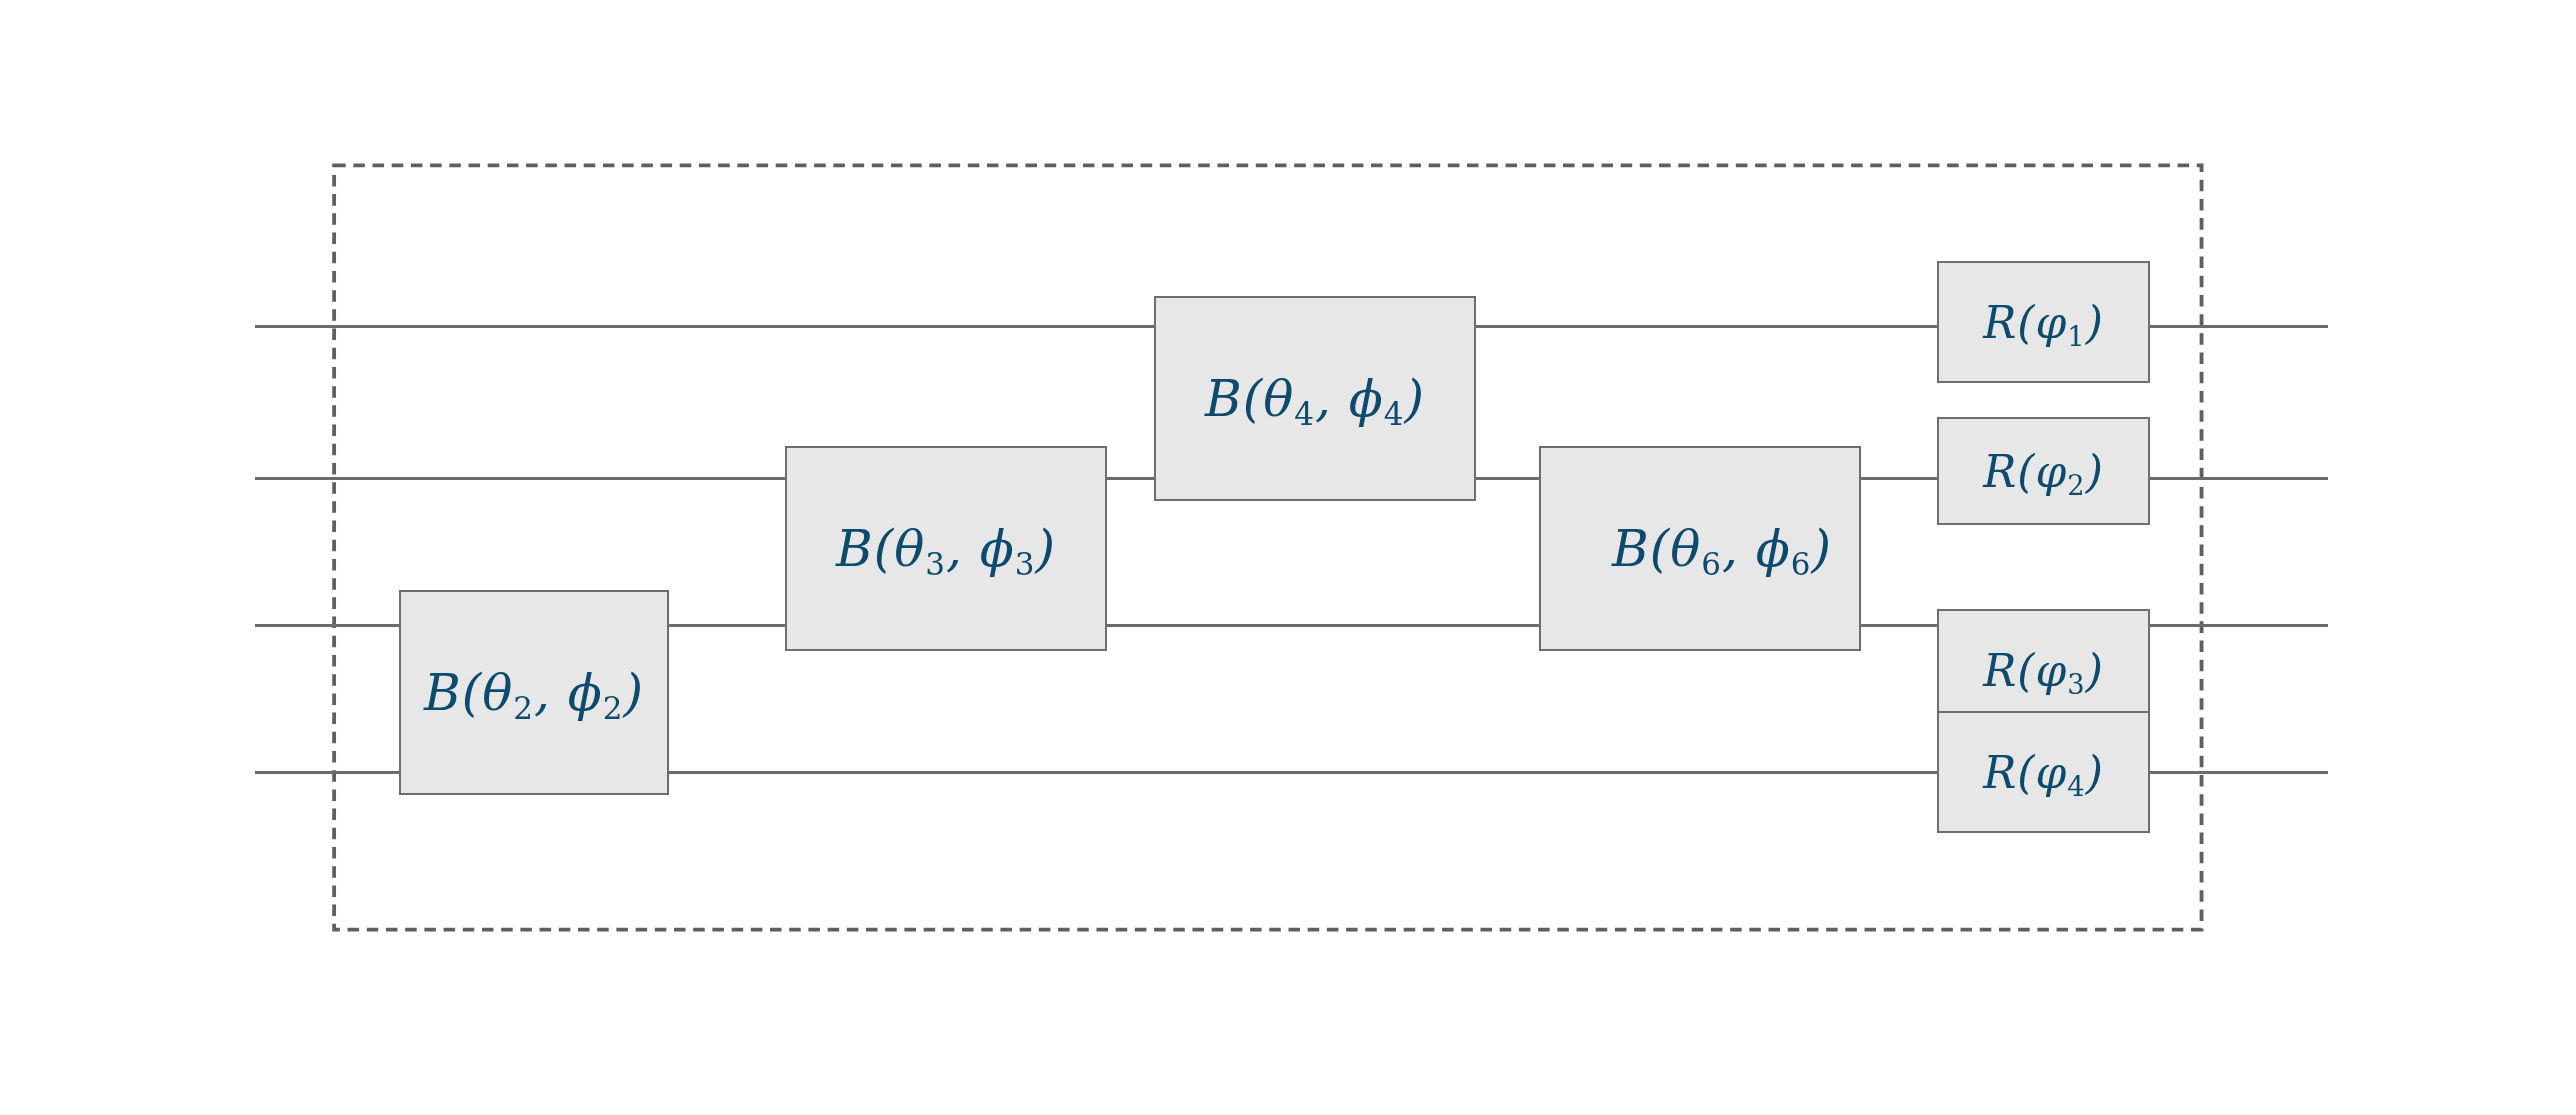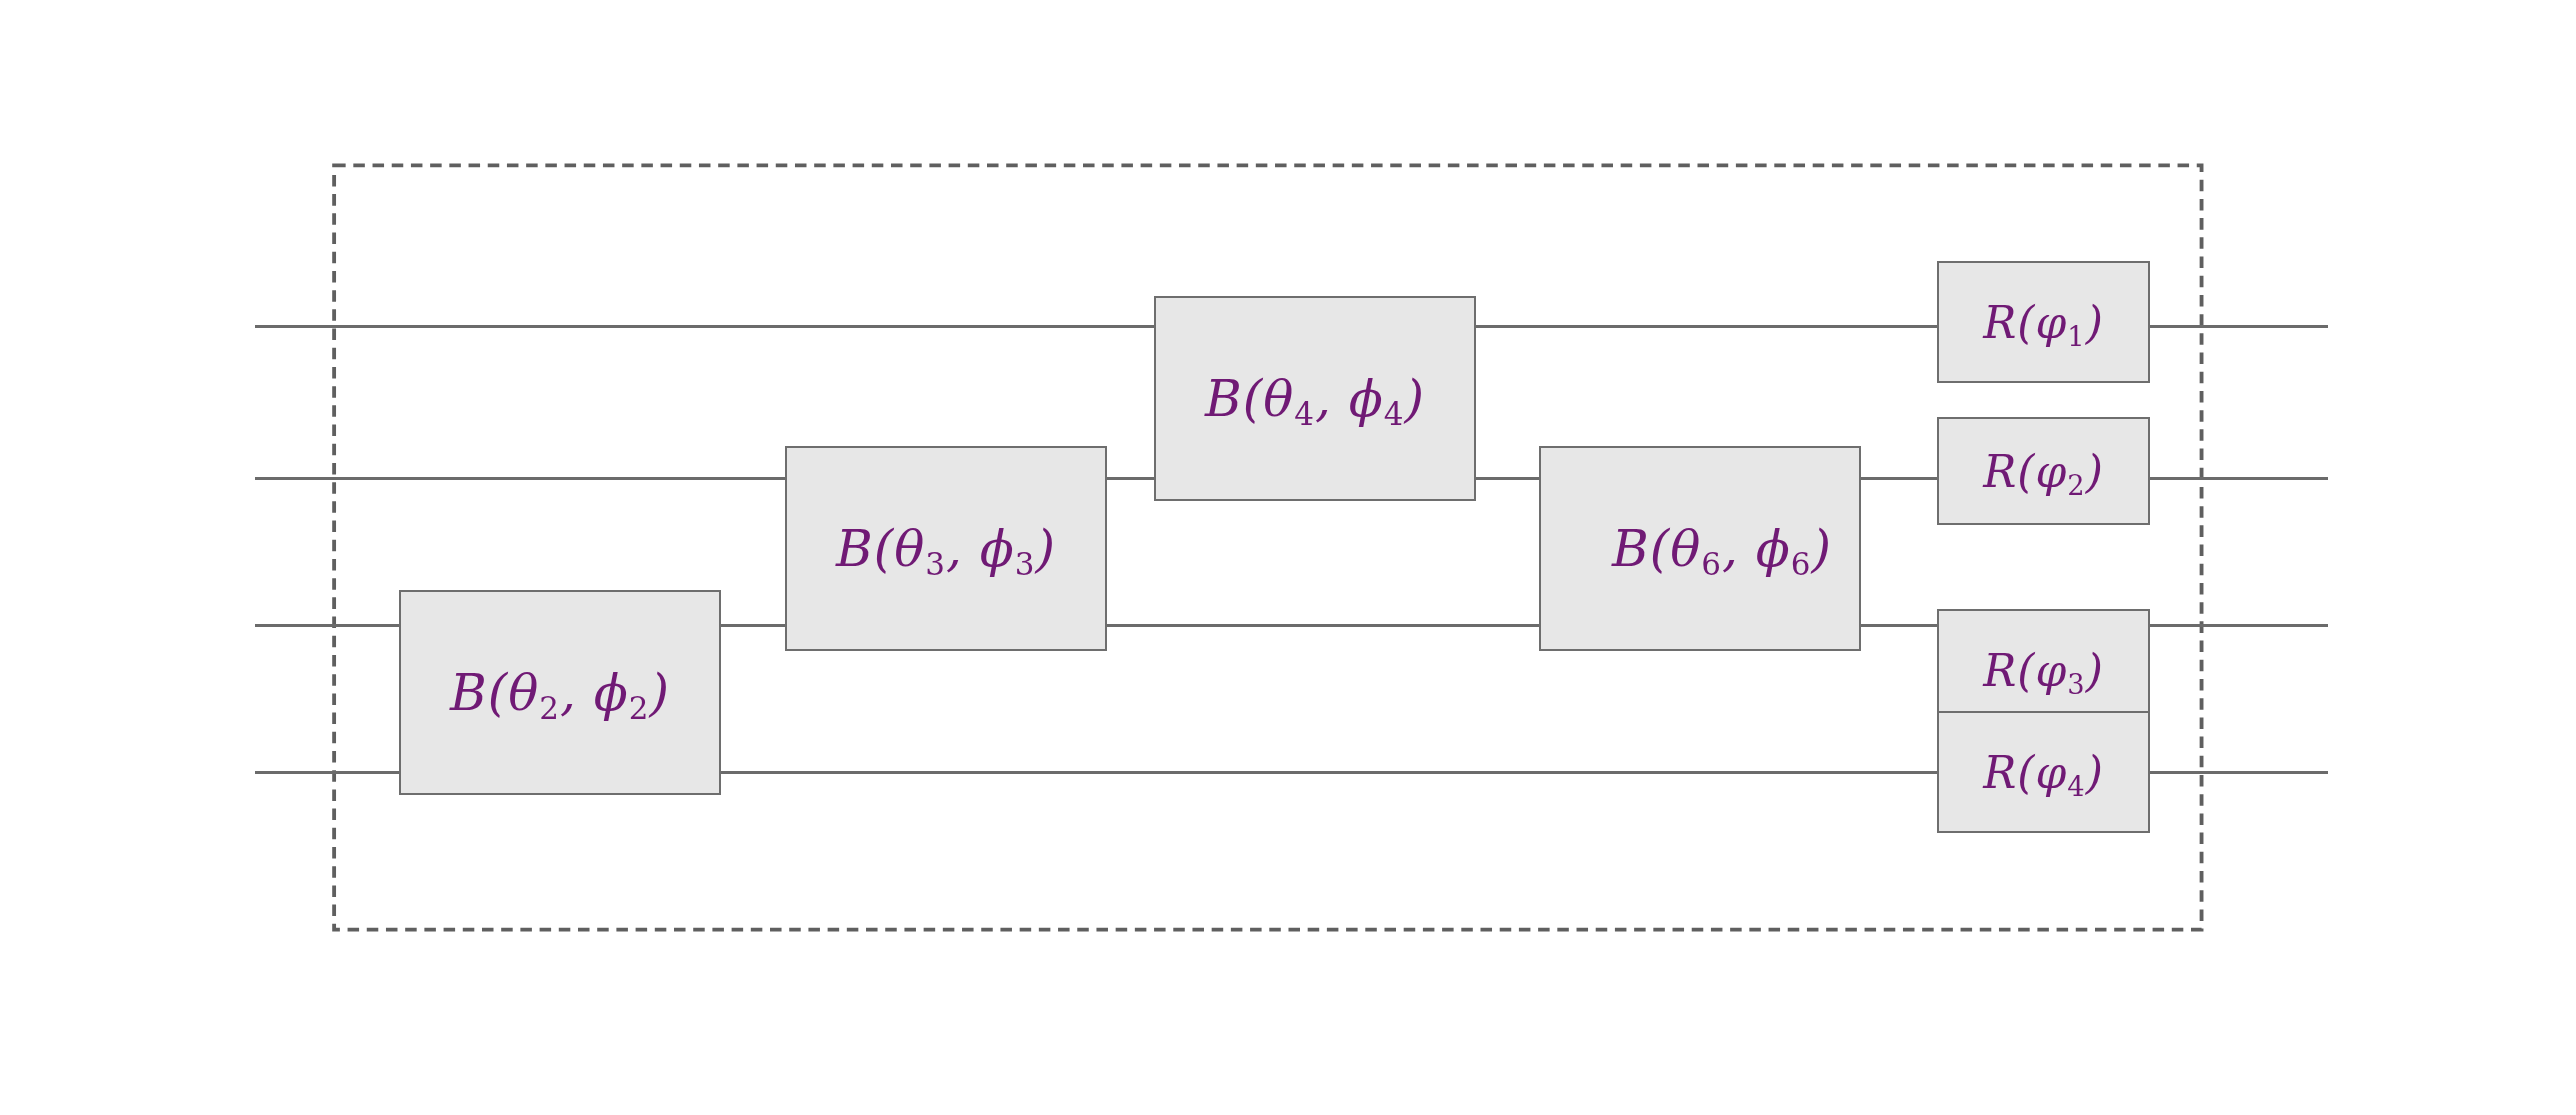--- a/index.html
+++ b/index.html
@@ -30,21 +30,21 @@
     position: absolute;
     background: #e7e7e7;
     border: 2.9px solid #6e6e6e;
     box-sizing: border-box;
     display: flex;
     align-items: center;
     justify-content: center;
   }
   .glabel {
     font-style: italic;
-    color: #701a75;
+    color: #0c4a6e;
     white-space: nowrap;
     letter-spacing: 1px;
   }
   .b-gate .glabel { font-size: 50px; }
   .r-gate .glabel { font-size: 44px; }
   .glabel sub {
     font-style: normal;
     font-size: 0.62em;
     vertical-align: baseline;
     position: relative;
@@ -60,21 +60,21 @@
   <svg class="dashed-svg" viewBox="0 0 2683 1162" width="2576" height="1116">
     <rect x="348" y="172" width="1945" height="796" fill="none" stroke="#5f5f5f" stroke-width="4" stroke-dasharray="12 8"></rect>
   </svg>
 
   <div class="wire" style="left:255px; top:325px; width:2073px;"></div>
   <div class="wire" style="left:255px; top:477px; width:2073px;"></div>
   <div class="wire" style="left:255px; top:624px; width:2073px;"></div>
   <div class="wire" style="left:255px; top:771px; width:2073px;"></div>
 
 
-  <div class="gate b-gate" style="left:399px; top:590px; width:322px; height:205px;">
+  <div class="gate b-gate" style="left:399px; top:590px; width:270px; height:205px;">
     <span class="glabel"><span>B(θ</span><sub>2</sub><span>, ϕ</span><sub>2</sub><span>)</span></span>
   </div>
 
   <div class="gate b-gate" style="left:785px; top:446px; width:322px; height:205px;">
     <span class="glabel"><span>B(θ</span><sub>3</sub><span>, ϕ</span><sub>3</sub><span>)</span></span>
   </div>
 
   <div class="gate b-gate" style="left:1154px; top:296px; width:322px; height:205px;text-align:center;">
     <span class="glabel"><span>B(θ</span><sub>4</sub><span>, ϕ</span><sub>4</sub><span>)</span></span>
   </div>

